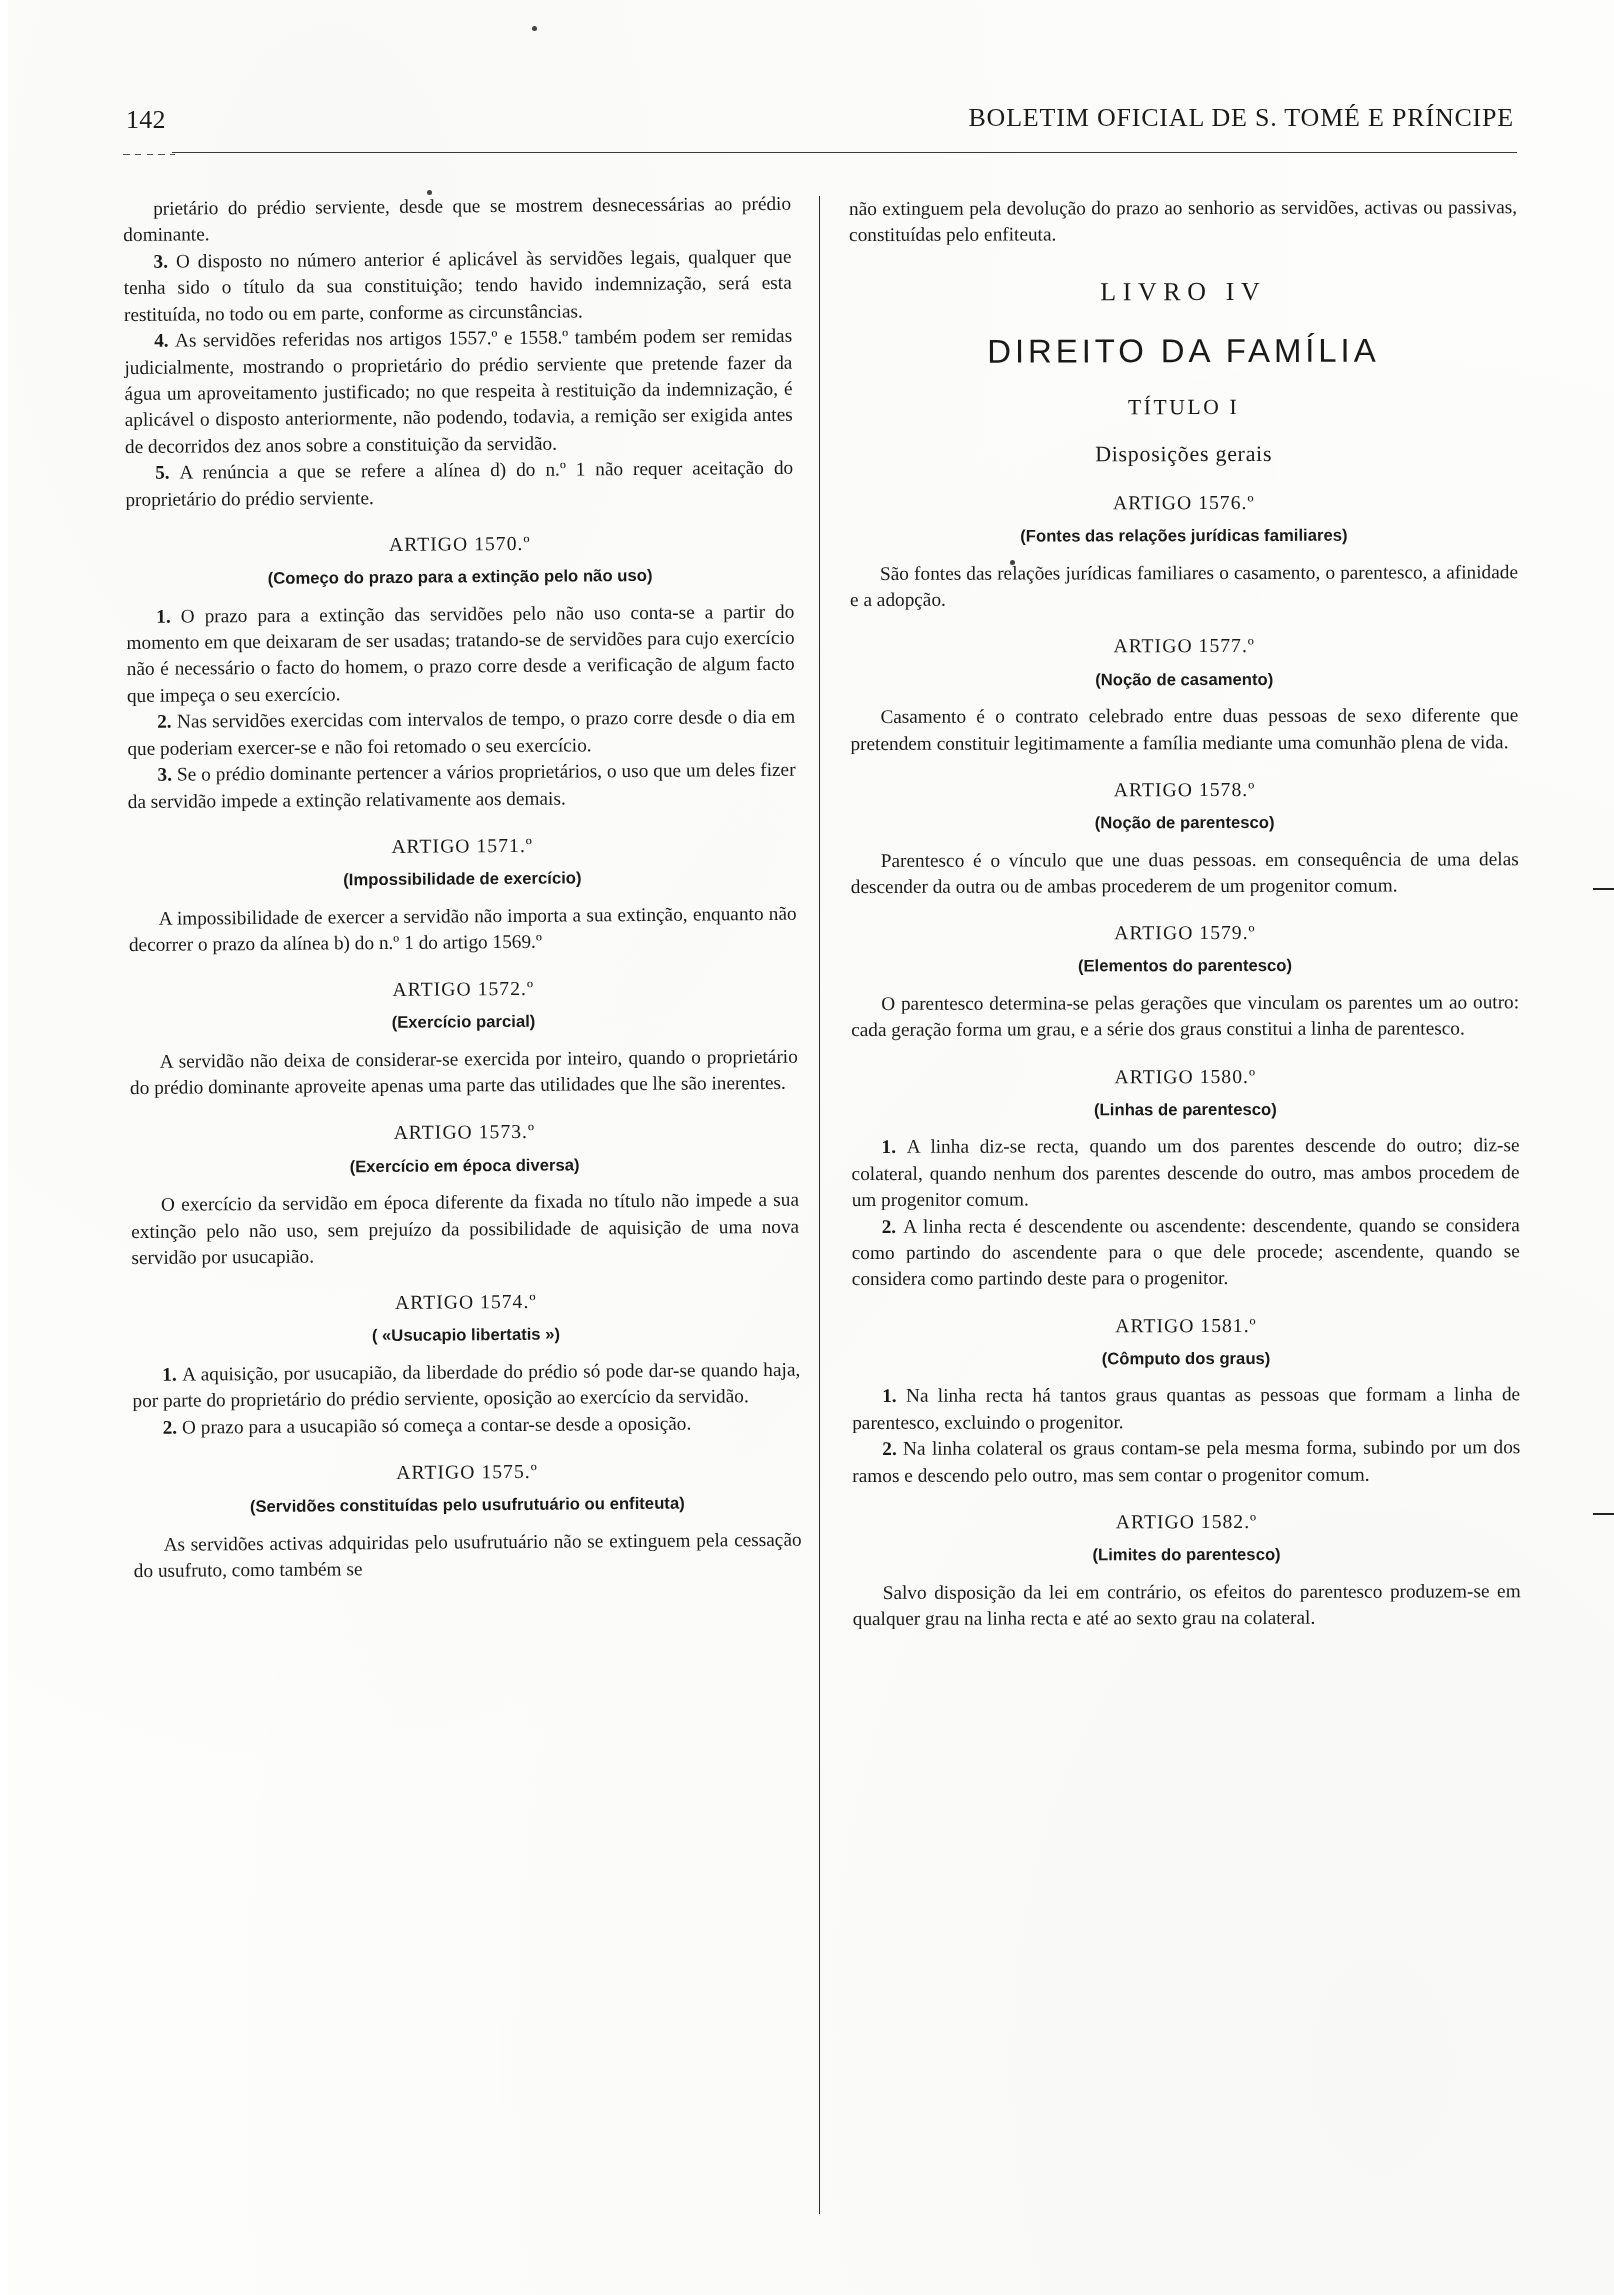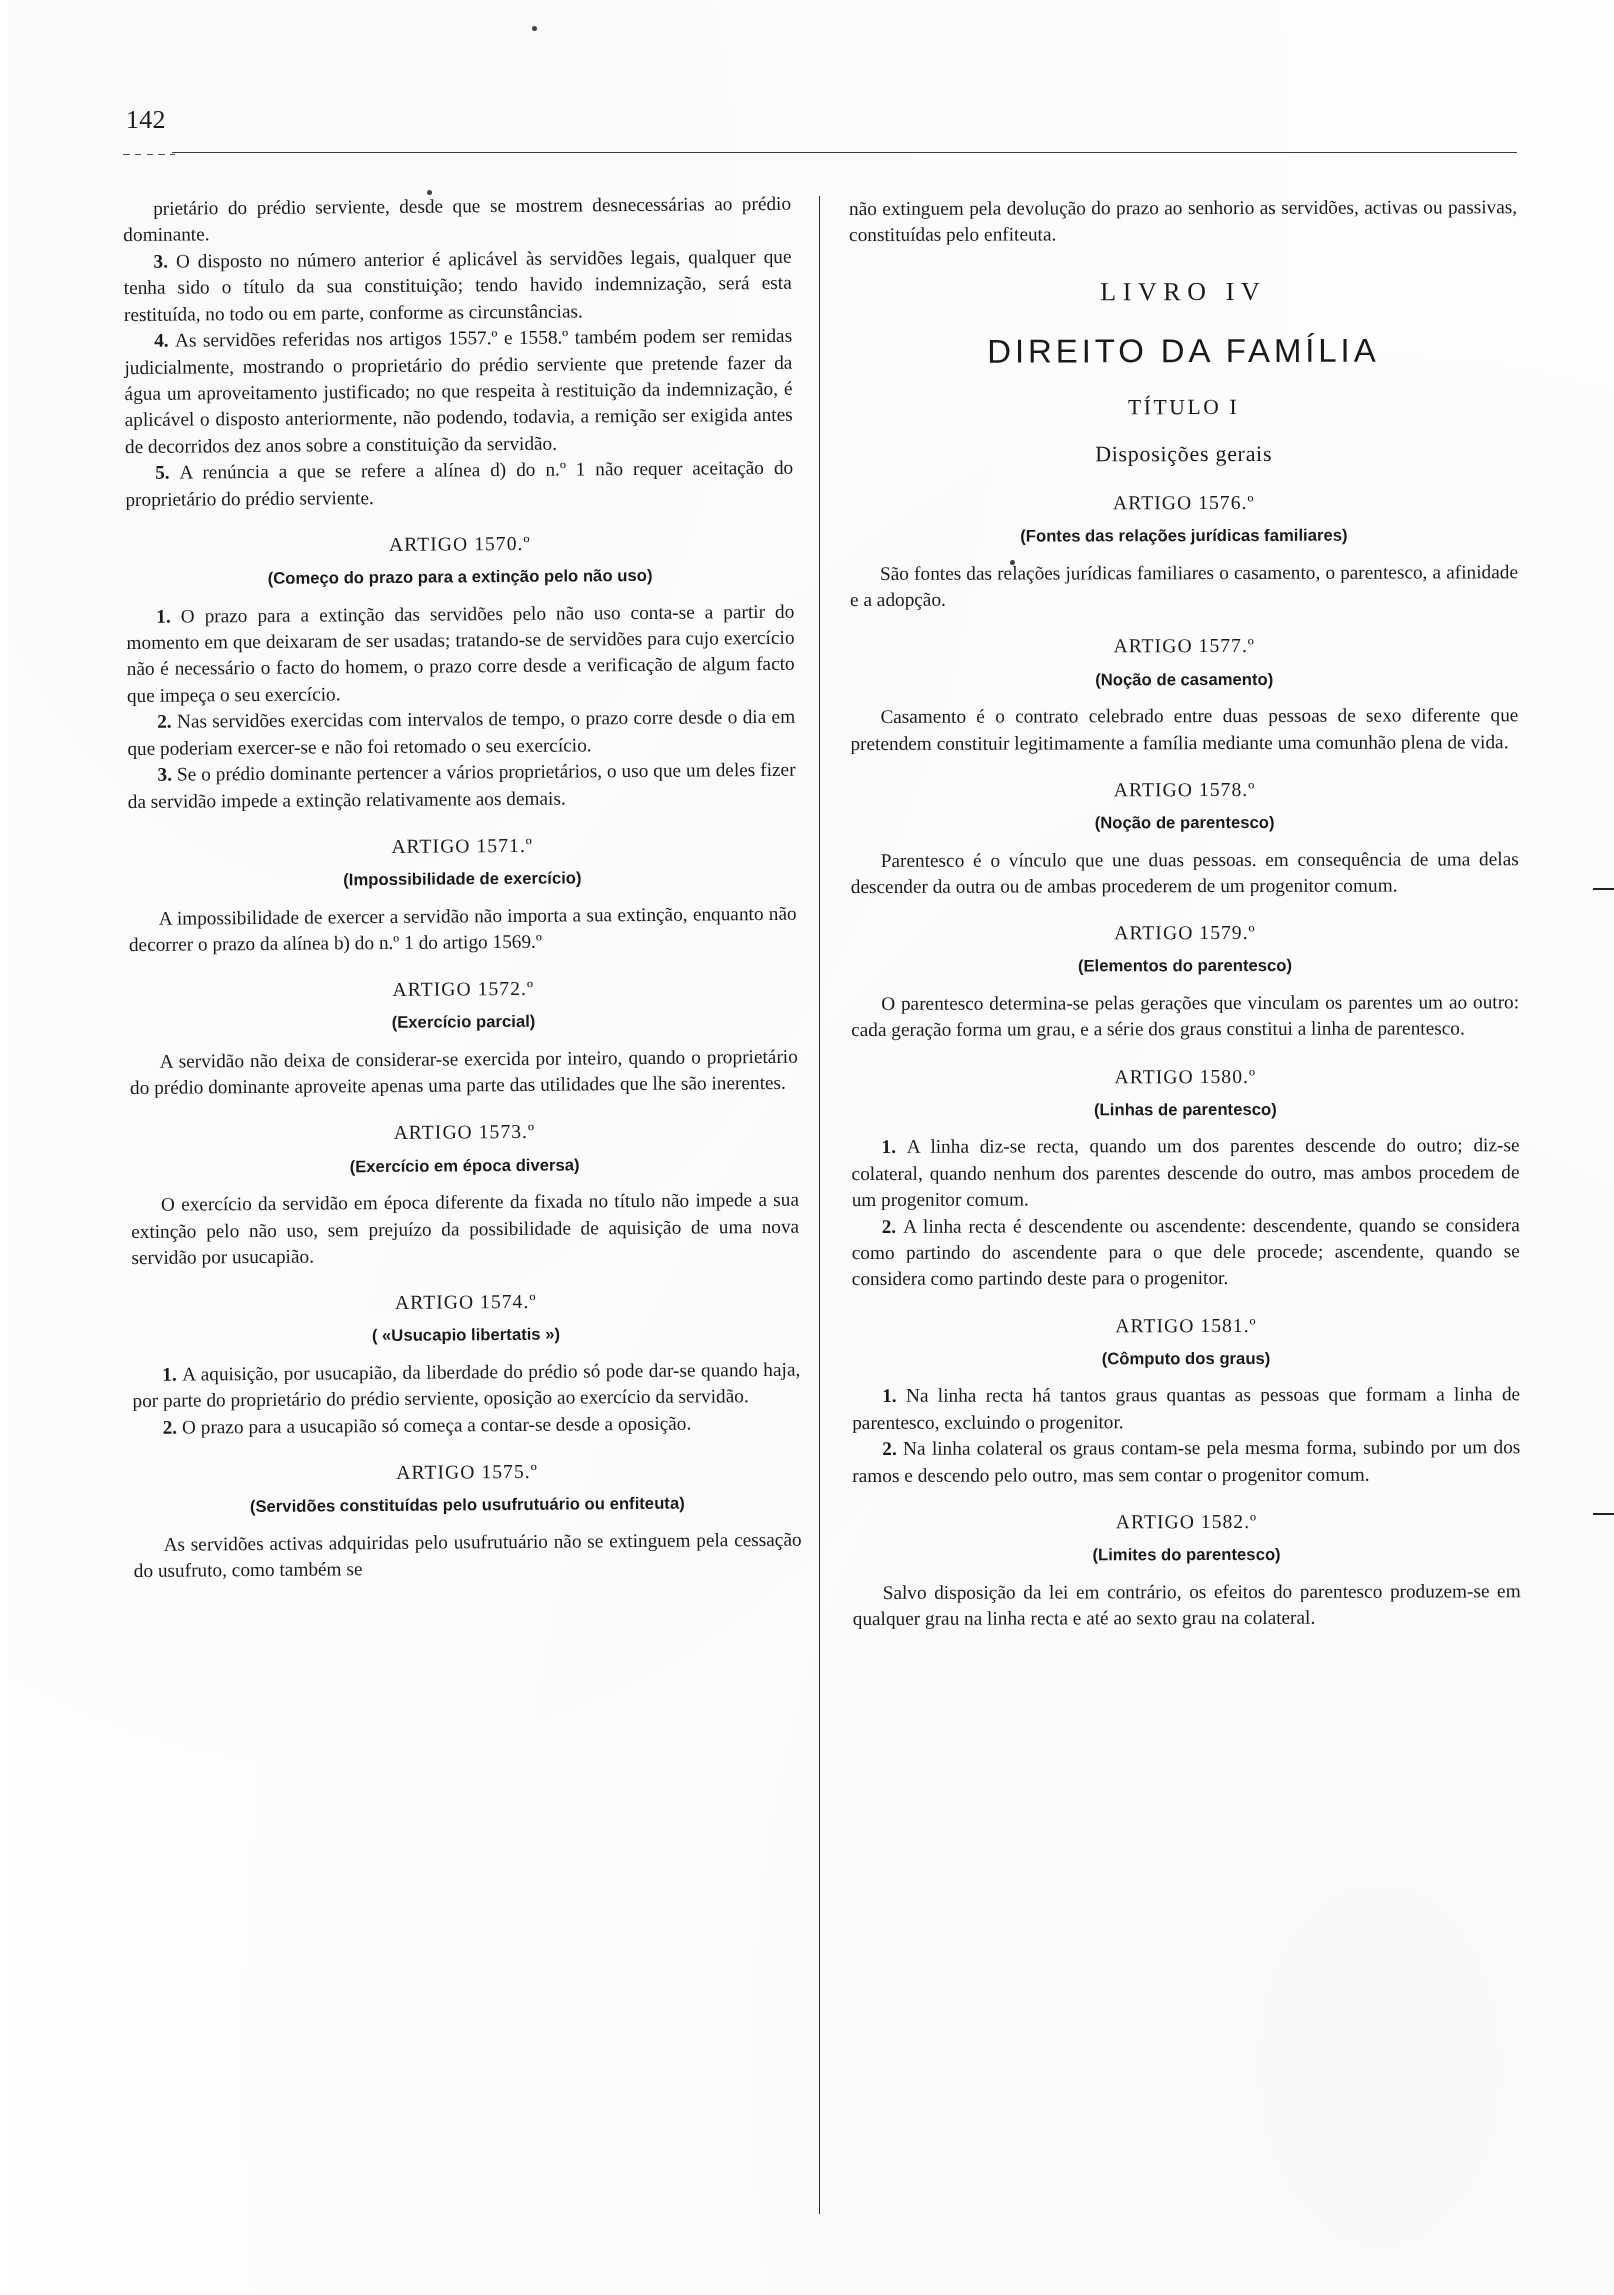--- a/index.html
+++ b/index.html
@@ -162,20 +162,21 @@
     background: #222;
   }
 </style>
 </head>
 <body>
 
 <div class="page">
 
   <div class="header">
     <div class="folio">142</div>
+    <div class="running-title">BOLETIM OFICIAL DE S. TOMÉ E PRÍNCIPE</div>
   </div>
 
   <div class="rule"></div>
   <div class="rule-dashes"></div>
 
   <div class="mark-dot" style="left:524px; top:26px;"></div>
   <div class="mark-dot" style="left:419px; top:190px;"></div>
   <div class="mark-dot" style="left:1002px; top:560px;"></div>
   <div class="edge-mark" style="right:6.6px; top:888px;"></div>
   <div class="edge-mark" style="right:6.6px; top:1513px;"></div>

